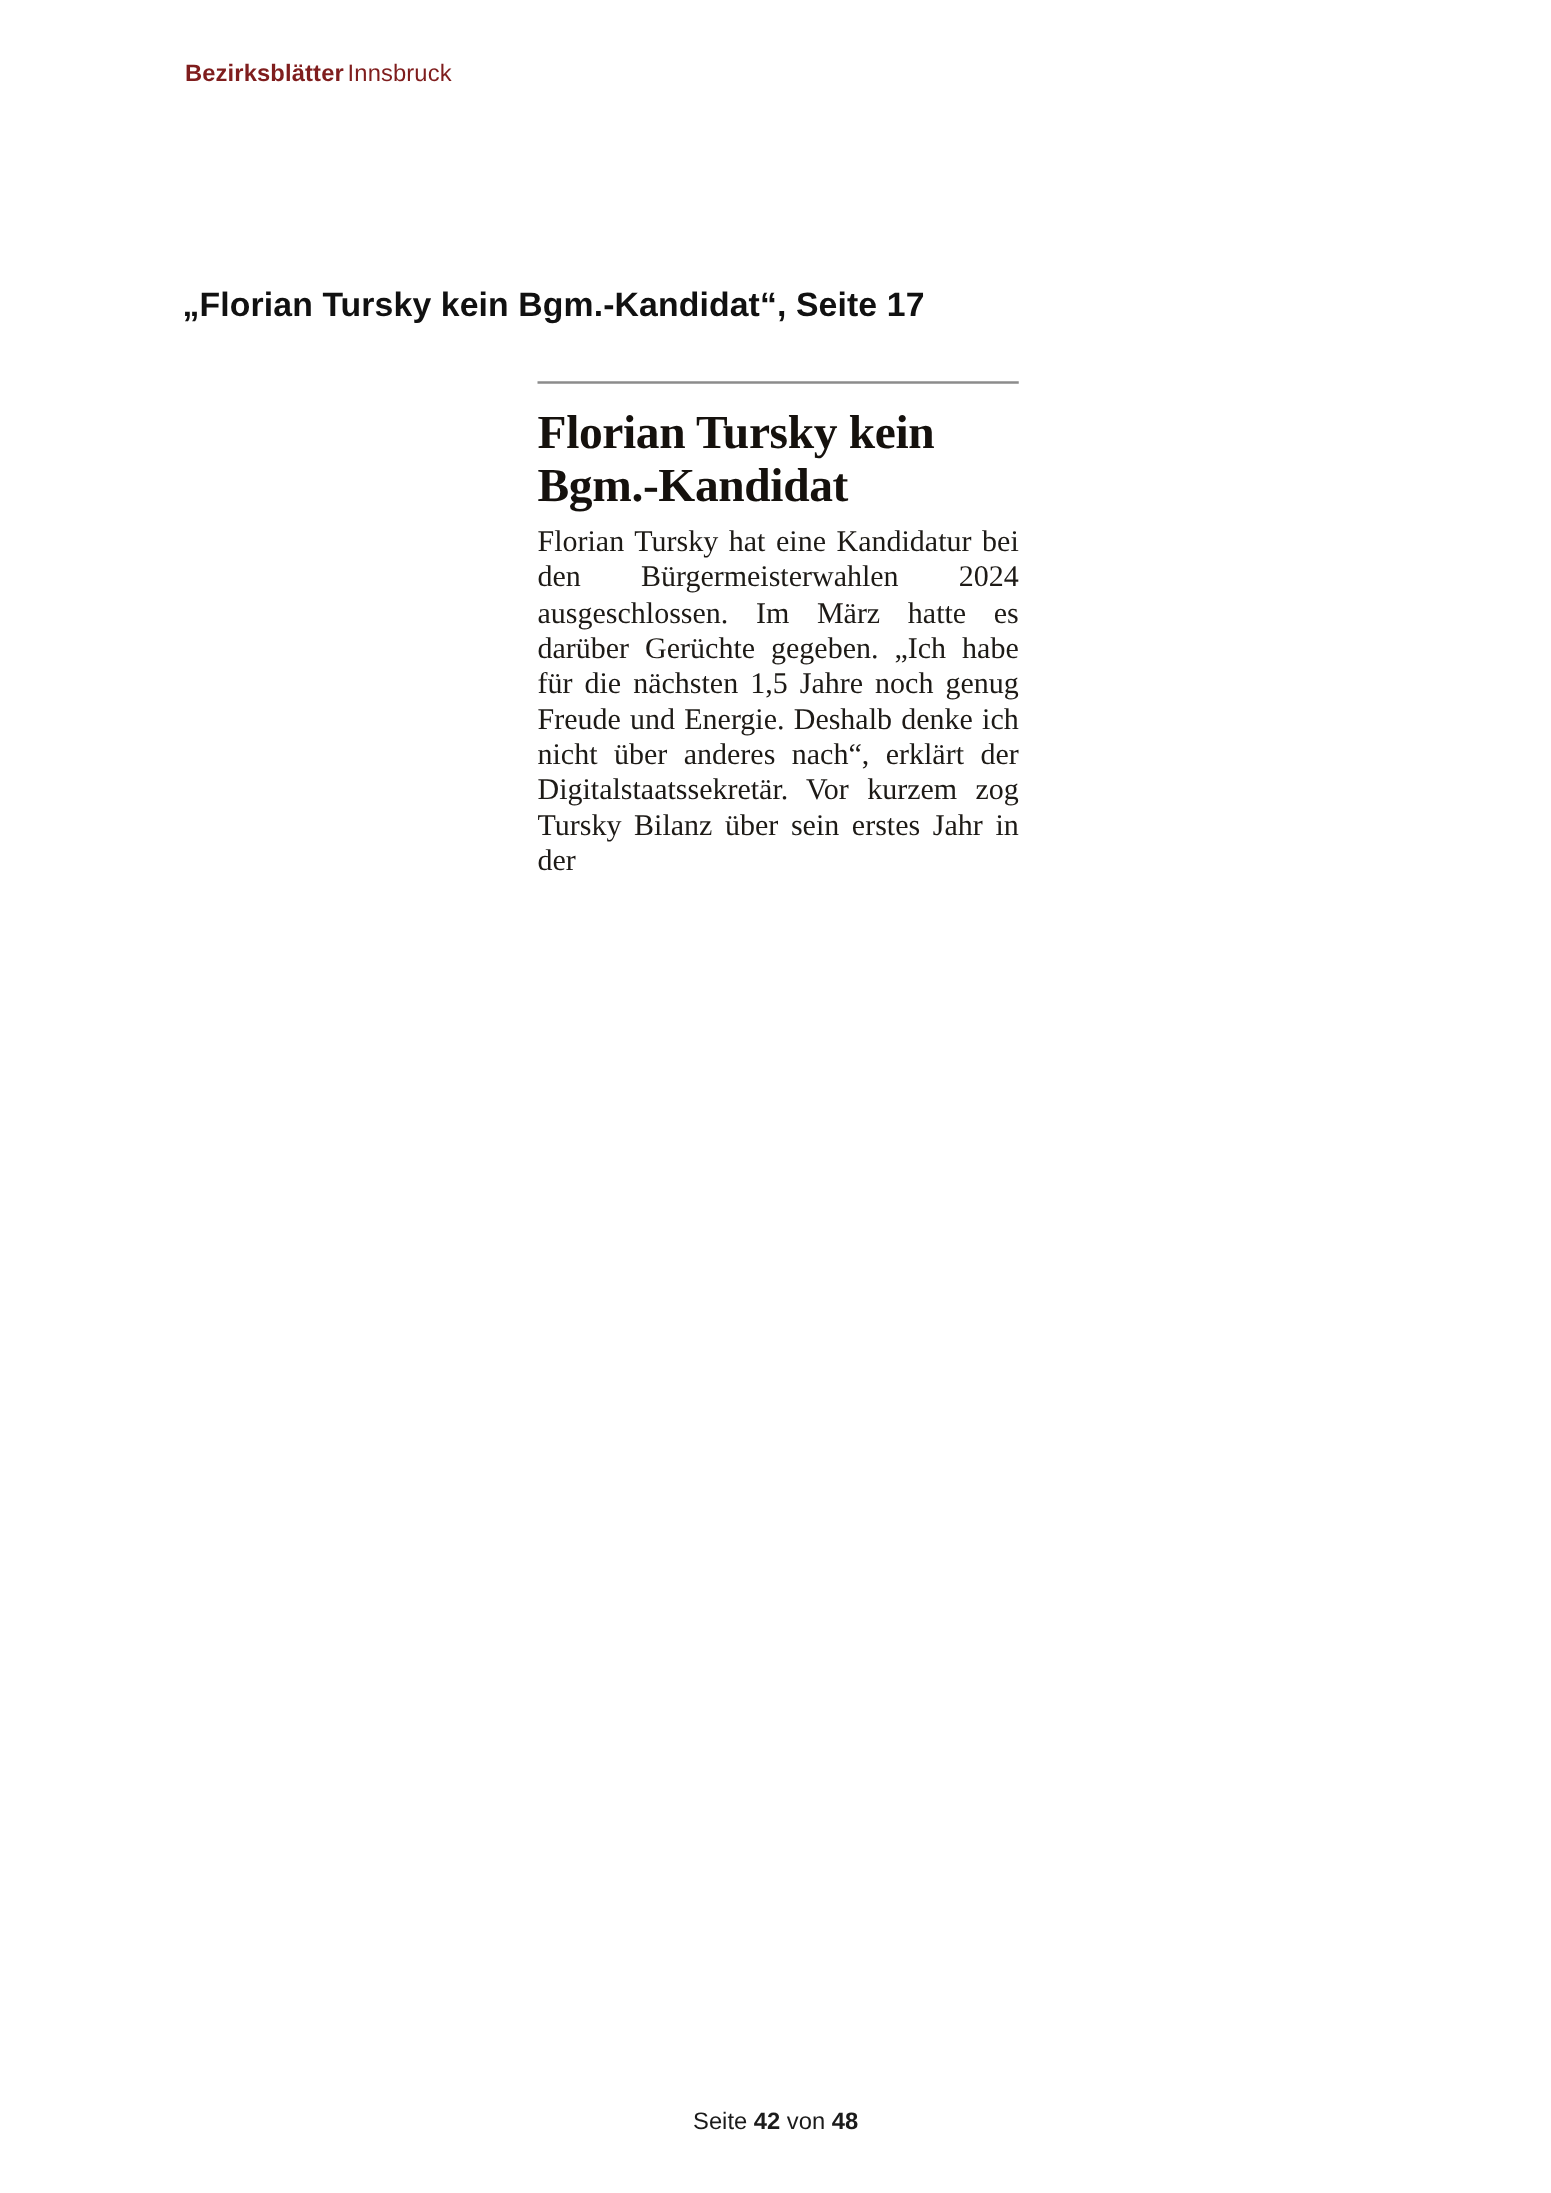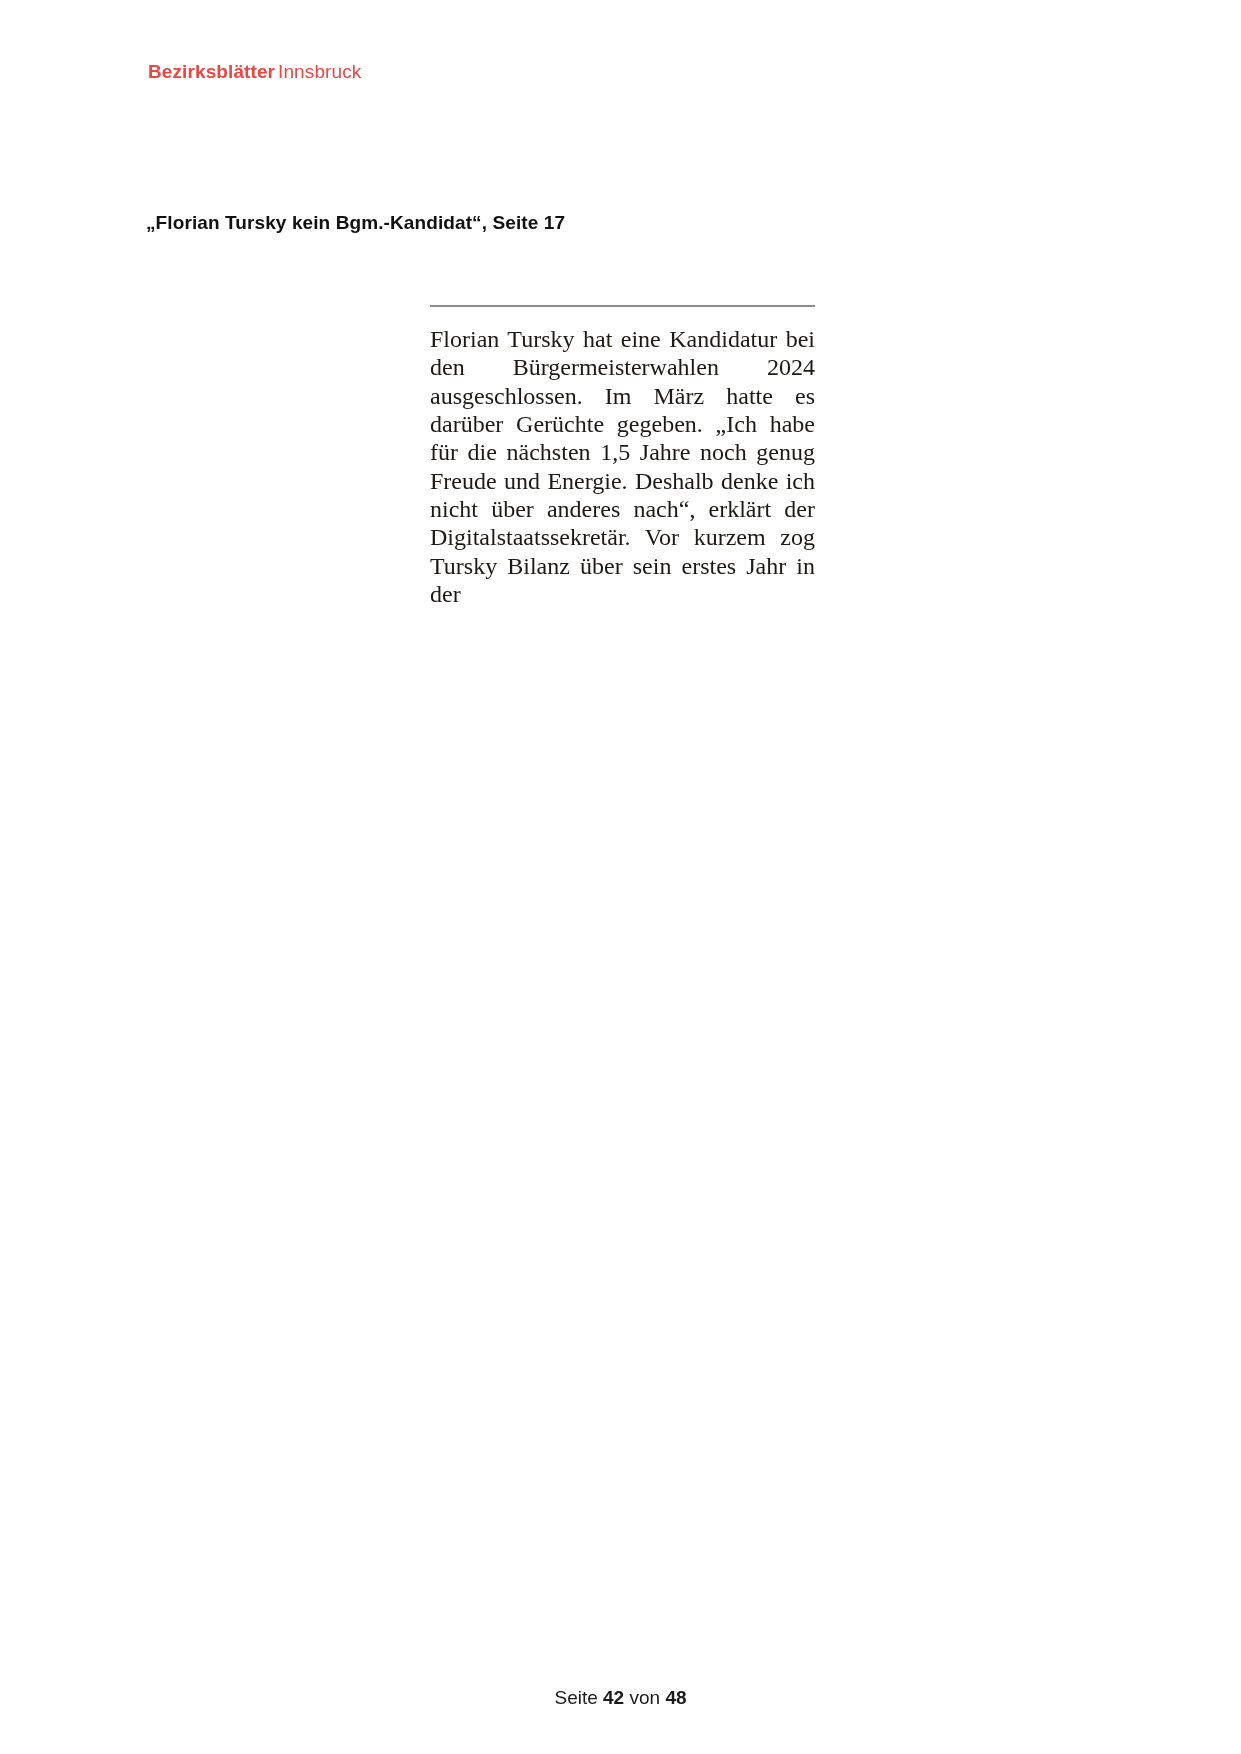--- a/index.html
+++ b/index.html
@@ -19,40 +19,40 @@
   .page {
     position: absolute;
     inset: 0;
     background: #ffffff;
   }
 
   
   .doc-header {
     position: absolute;
     left: 148px;
-    top: 61px;
+    top: 49px;
     font-size: 19px;
     letter-spacing: 0.1px;
-    color: #ef4444;
+    color: #7f1d1d;
     white-space: nowrap;
   }
   .doc-header .brand {
     font-weight: bold;
   }
   .doc-header .edition {
     font-weight: normal;
     margin-left: 3px;
   }
 
   
   .article-heading {
     position: absolute;
     left: 146px;
-    top: 212px;
-    font-size: 19px;
+    top: 229px;
+    font-size: 27px;
     font-weight: bold;
     color: #111111;
     letter-spacing: 0.1px;
     white-space: nowrap;
   }
 
   
   .clipping {
     position: absolute;
     left: 430px;
@@ -113,20 +113,24 @@
 <div class="page">
 
   <div class="doc-header">
     <span class="brand">Bezirksblätter</span><span class="edition">Innsbruck</span>
   </div>
 
   <div class="article-heading">„Florian Tursky kein Bgm.-Kandidat“, Seite 17</div>
 
   <div class="clipping">
     <div class="clip-rule"></div>
+    <div class="clip-headline">
+      <div>Florian Tursky kein</div>
+      <div>Bgm.-Kandidat</div>
+    </div>
     <div class="clip-body">
       <span>Florian Tursky hat eine Kandidatur bei den Bürgermeisterwahlen 2024 ausgeschlossen. Im März hatte es darüber Gerüchte gegeben. „Ich habe für die nächsten 1,5 Jahre noch genug Freude und Energie. Deshalb denke ich nicht über anderes nach“, erklärt der Digitalstaatssekretär. Vor kurzem zog Tursky Bilanz über sein erstes Jahr in der</span>
     </div>
   </div>
 
   <div class="doc-footer">
     <span class="word">Seite</span>
     <span class="num">42</span>
     <span class="word">von</span>
     <span class="num">48</span>

